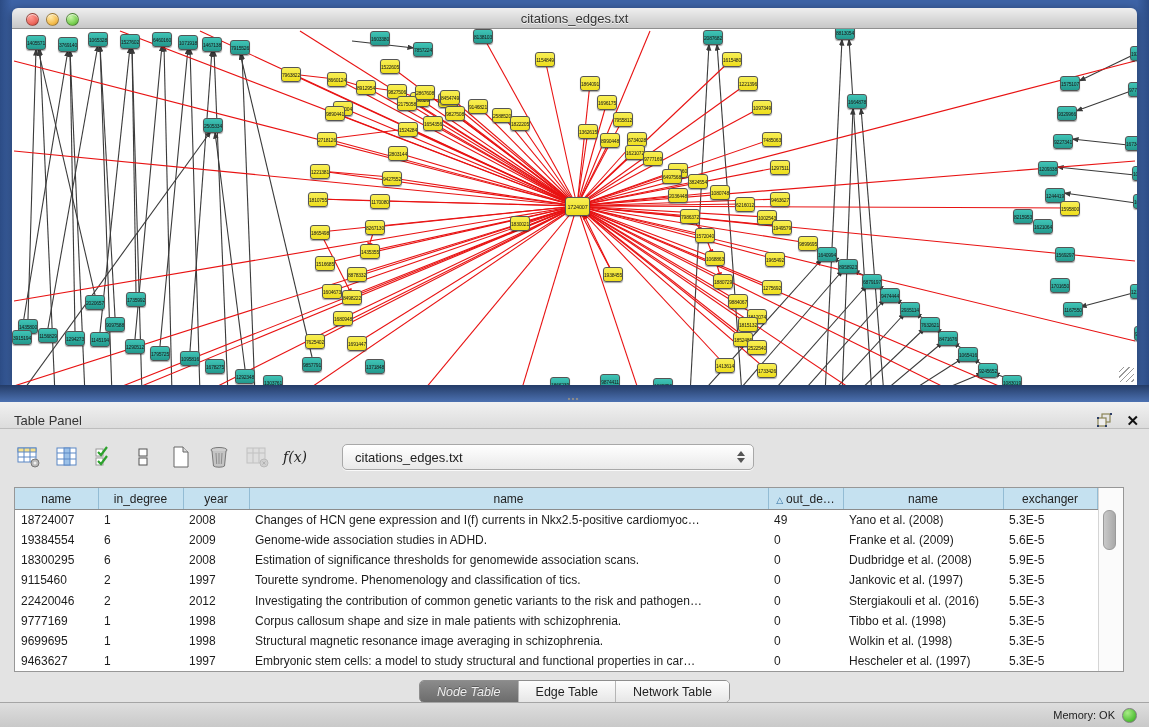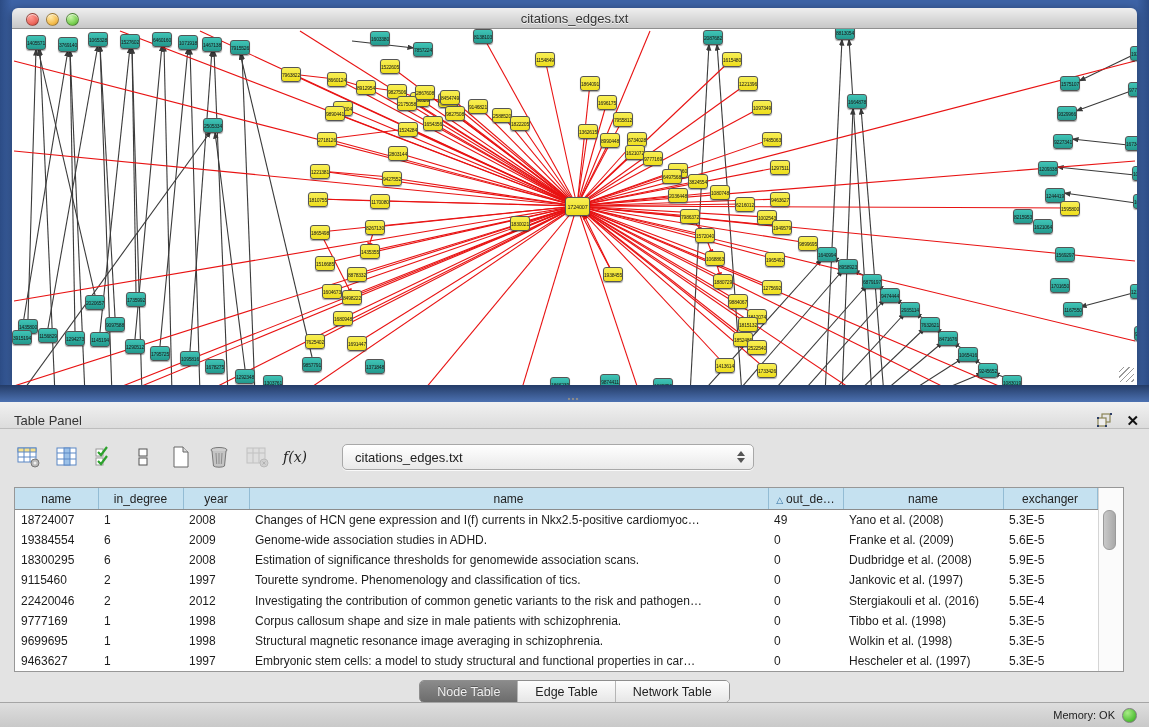--- a/index.html
+++ b/index.html
@@ -47,21 +47,21 @@
   table.grid th{height:19px;background:#c5e1f0;border-right:1px solid #93bcd4;border-bottom:1px solid #8c8c8c;font-weight:normal;text-align:center;font-size:12px;color:#222;overflow:hidden;white-space:nowrap;}
   table.grid td{height:16px;padding:0 0 0 6px;overflow:hidden;white-space:nowrap;text-overflow:clip;}
   .sort-tri{color:#2e6da0;font-size:9px;margin-right:3px;}
   .vscroll{width:26px;border-left:1px solid #d5d5d5;background:#fbfbfb;position:relative;}
   .vthumb{position:absolute;left:4px;top:22px;width:11px;height:38px;border-radius:6px;background:linear-gradient(90deg,#c9c9c9,#a9a9a9);border:1px solid #9a9a9a;}
 
   .tabs-bar{position:absolute;left:0;top:278px;width:100%;display:flex;justify-content:center;}
   .segmented{display:flex;height:21px;border:1px solid #8e8e8e;border-radius:5px;overflow:hidden;box-shadow:0 1px 0 rgba(255,255,255,.8);}
   .seg{display:flex;align-items:center;padding:0 17px;font-size:12.5px;color:#222;background:linear-gradient(#fdfdfd,#e6e6e6);border-left:1px solid #b5b5b5;}
   .seg:first-child{border-left:none;}
-  .seg.sel{background:linear-gradient(#8b8b8b,#6c6c6c);color:#efefef;text-shadow:0 -1px 0 rgba(0,0,0,.3);}
+  .seg.sel{background:linear-gradient(#8b8b8b,#6c6c6c);color:#efefef;text-shadow:0 -1px 0 rgba(0,0,0,.3);font-style:italic;}
 
   .splitter-grip{position:absolute;left:567px;top:-5px;width:12px;height:5px;background:radial-gradient(circle,#8a8a8a 1px,transparent 1.6px) 0 0/4px 4px repeat;}
 
   
   .status-bar{position:absolute;left:0;bottom:0;width:1149px;height:25px;background:linear-gradient(#dedede,#c9c9c9);border-top:1px solid #a5a5a5;display:flex;align-items:center;justify-content:flex-end;padding-right:12px;box-sizing:border-box;}
   .status-bar .mem{font-size:11px;color:#222;margin-right:7px;}
   .mem-dot{width:13px;height:13px;border-radius:50%;border:1px solid #7e7e7e;background:radial-gradient(circle at 35% 30%,#a8ec86,#55c23a 65%,#3d9b27);}
 </style>
 </head>
 <body>
@@ -541,21 +541,21 @@
             <td>Jankovic et al. (1997)</td>
             <td>5.3E-5</td>
           </tr>
           <tr>
             <td>22420046</td>
             <td>2</td>
             <td>2012</td>
             <td>Investigating the contribution of common genetic variants to the risk and pathogen…</td>
             <td>0</td>
             <td>Stergiakouli et al. (2016)</td>
-            <td>5.5E-4</td>
+            <td>5.5E-3</td>
           </tr>
           <tr>
             <td>9777169</td>
             <td>1</td>
             <td>1998</td>
             <td>Corpus callosum shape and size in male patients with schizophrenia.</td>
             <td>0</td>
             <td>Tibbo et al. (1998)</td>
             <td>5.3E-5</td>
           </tr>

